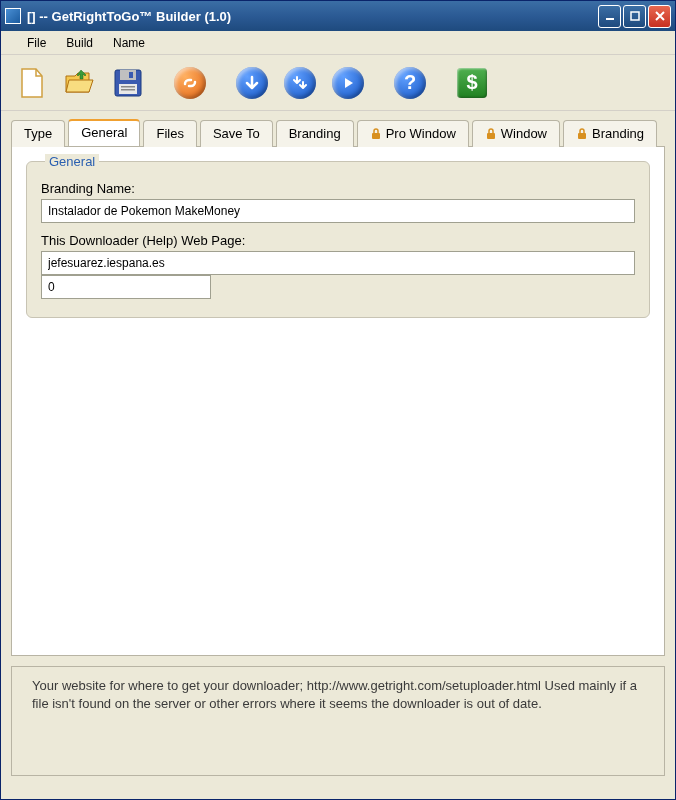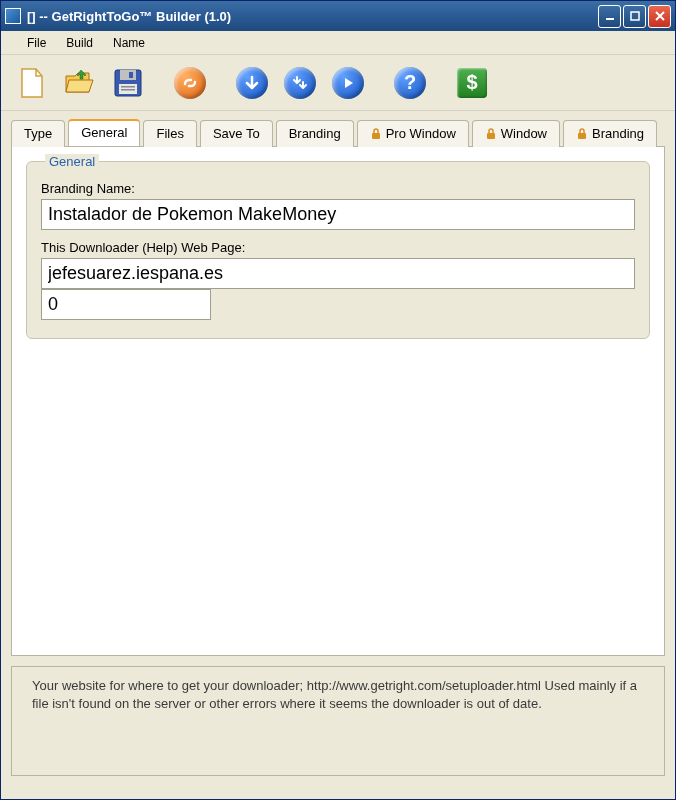--- a/index.html
+++ b/index.html
@@ -157,21 +157,21 @@
 .field-label {
   font-size: 13px;
   margin-bottom: 3px;
   margin-top: 10px;
 }
 .field-label:first-child { margin-top: 0; }
 .text-input {
   width: 100%;
   padding: 4px 6px;
   border: 1px solid #a0a090;
-  font-size: 18px;
+  font-size: 12px;
   font-family: inherit;
   background: #fff;
 }
 .text-input.small { width: 170px; }
 .status-panel {
   margin: 10px;
   padding: 10px 20px;
   background: #ece9d8;
   border: 1px solid #b8b4a4;
   font-size: 13px;

